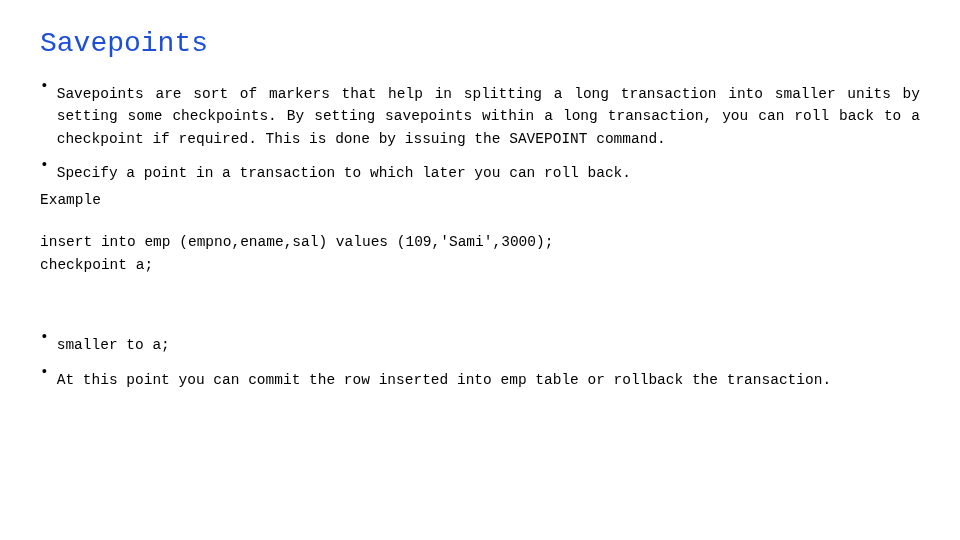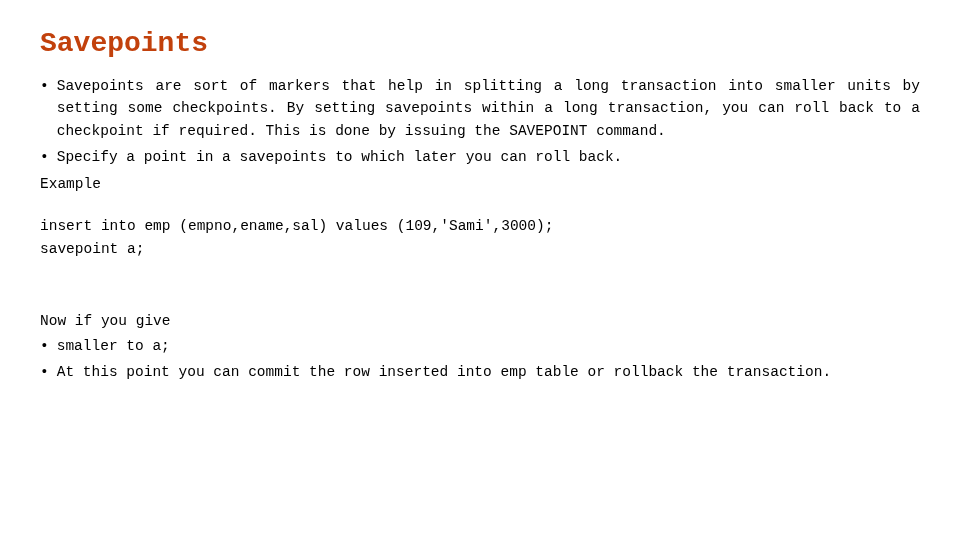--- a/index.html
+++ b/index.html
@@ -21,23 +21,23 @@
     .slide-container {
       width: 960px;
       height: 540px;
       background: #ffffff;
       padding: 28px 40px 28px 40px;
     }
 
     .slide-title {
       font-family: 'Courier New', Courier, monospace;
       font-size: 28px;
-      font-weight: bold;
+      font-weight: normal;
       margin-bottom: 16px;
-      color: #c2410c;
+      color: #1d4ed8;
     }
 
     .content-area {
       font-family: 'Courier New', Courier, monospace;
       font-size: 14.5px;
       line-height: 1.55;
       color: #000000;
     }
 
     .bullet-item {
@@ -48,20 +48,21 @@
 
     .bullet-symbol {
       margin-right: 8px;
       flex-shrink: 0;
       margin-top: 0;
     }
 
     .bullet-text {
       flex: 1;
       text-align: justify;
+      margin-top: 8px;
     }
 
     .plain-text {
       margin-bottom: 2px;
       font-family: Liberation Mono, monospace;
     }
 
     .code-block {
       margin-top: 20px;
       margin-bottom: 10px;
@@ -80,38 +81,37 @@
 
   <div class="content-area">
 
     <div class="bullet-item">
       <span class="bullet-symbol">•</span>
       <span class="bullet-text">Savepoints are sort of markers that help in splitting a long transaction into smaller units by setting some checkpoints. By setting savepoints within a long transaction, you can roll back to a checkpoint if required. This is done by issuing the SAVEPOINT command.</span>
     </div>
 
     <div class="bullet-item">
       <span class="bullet-symbol">•</span>
-      <span class="bullet-text">Specify a point in a savepoints to which later you can roll back.</span>
+      <span class="bullet-text">Specify a point in a transaction to which later you can roll back.</span>
     </div>
 
     <div class="plain-text">Example</div>
 
     <div class="code-block">
       <div>insert into emp (empno,ename,sal) values (109,'Sami',3000);</div>
-      <div>savepoint a;</div>
+      <div>checkpoint a;</div>
     </div>
 
     <div class="spacer"></div>
 
     <div class="code-block">
     </div>
 
     <div class="spacer"></div>
 
-    <div class="plain-text">Now if you give</div>
 
     <div class="bullet-item">
       <span class="bullet-symbol">•</span>
       <span class="bullet-text">smaller to a;</span>
     </div>
 
     <div class="bullet-item">
       <span class="bullet-symbol">•</span>
       <span class="bullet-text">At this point you can commit the row inserted into emp table or rollback the transaction.</span>
     </div>

